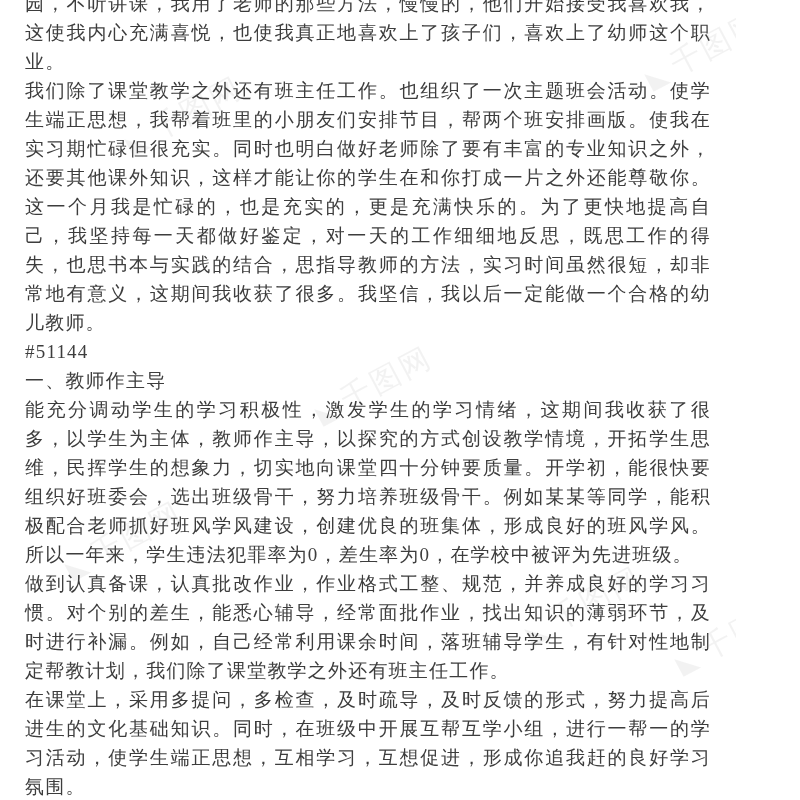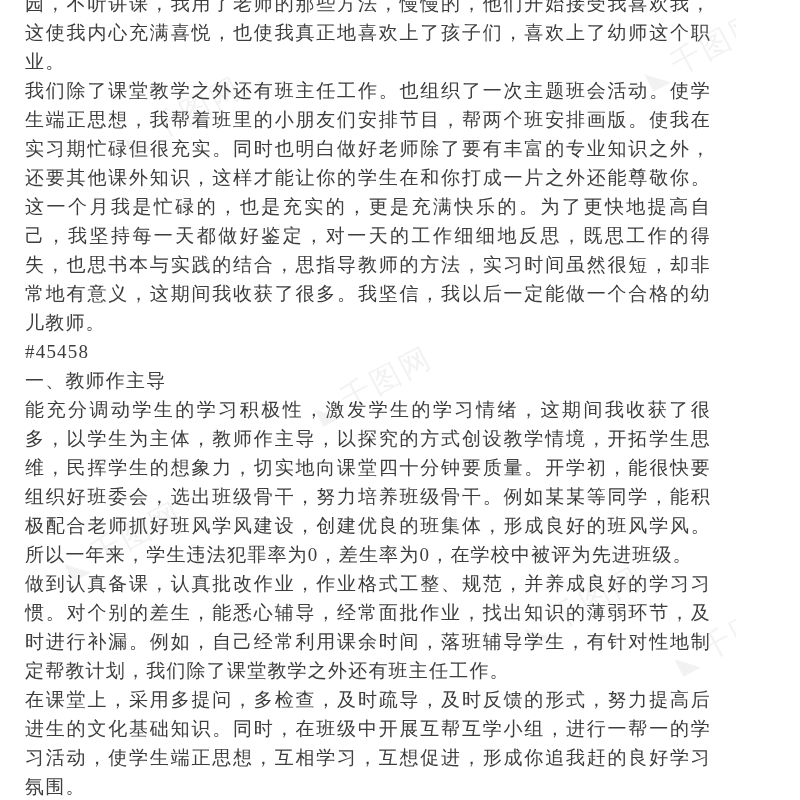--- a/index.html
+++ b/index.html
@@ -66,21 +66,21 @@
 </style>
 </head>
 <body>
 
 <div class="page">
 
   <div class="content">
 
   <div class="para">园，不听讲课，我用了老师的那些方法，慢慢的，他们开始接受我喜欢我，这使我内心充满喜悦，也使我真正地喜欢上了孩子们，喜欢上了幼师这个职业。</div>
       <div class="para">我们除了课堂教学之外还有班主任工作。也组织了一次主题班会活动。使学生端正思想，我帮着班里的小朋友们安排节目，帮两个班安排画版。使我在实习期忙碌但很充实。同时也明白做好老师除了要有丰富的专业知识之外，还要其他课外知识，这样才能让你的学生在和你打成一片之外还能尊敬你。这一个月我是忙碌的，也是充实的，更是充满快乐的。为了更快地提高自己，我坚持每一天都做好鉴定，对一天的工作细细地反思，既思工作的得失，也思书本与实践的结合，思指导教师的方法，实习时间虽然很短，却非常地有意义，这期间我收获了很多。我坚信，我以后一定能做一个合格的幼儿教师。</div>
-      <div class="para">#45458</div>
+      <div class="para">#51144</div>
       <div class="para">一、教师作主导</div>
       <div class="para">能充分调动学生的学习积极性，激发学生的学习情绪，这期间我收获了很多，以学生为主体，教师作主导，以探究的方式创设教学情境，开拓学生思维，民挥学生的想象力，切实地向课堂四十分钟要质量。开学初，能很快要组织好班委会，选出班级骨干，努力培养班级骨干。例如某某等同学，能积极配合老师抓好班风学风建设，创建优良的班集体，形成良好的班风学风。所以一年来，学生违法犯罪率为0，差生率为0，在学校中被评为先进班级。</div>
       <div class="para">做到认真备课，认真批改作业，作业格式工整、规范，并养成良好的学习习惯。对个别的差生，能悉心辅导，经常面批作业，找出知识的薄弱环节，及时进行补漏。例如，自己经常利用课余时间，落班辅导学生，有针对性地制定帮教计划，我们除了课堂教学之外还有班主任工作。</div>
       <div class="para">在课堂上，采用多提问，多检查，及时疏导，及时反馈的形式，努力提高后进生的文化基础知识。同时，在班级中开展互帮互学小组，进行一帮一的学习活动，使学生端正思想，互相学习，互想促进，形成你追我赶的良好学习氛围。</div>
     </div>
 
   <div class="watermark-layer">
     <span class="wm wm1"><span class="wm-logo">◣</span><span>千图网</span></span>
     <span class="wm wm2"><span class="wm-logo">◣</span><span>千图网</span></span>
     <span class="wm wm3"><span class="wm-logo">◣</span><span>千图网</span></span>

